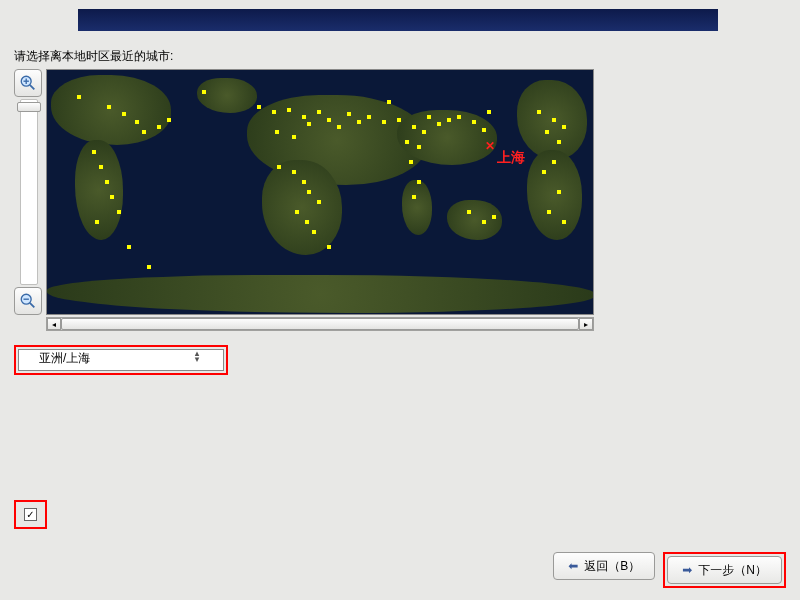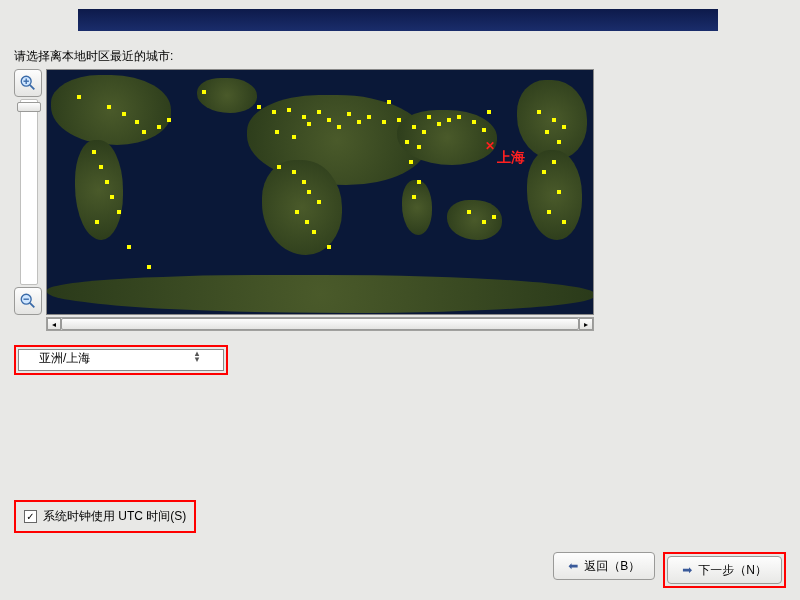--- a/index.html
+++ b/index.html
@@ -172,21 +172,20 @@
       <span class="combo-arrows">▴<br>▾</span>
     </div>
   </div>
 </div>
 
 <div class="utc-wrap">
   <label class="utc-check">
     <span class="checkbox-box">
         <span id="utc-check-mark">✓</span>
       </span>
-    <span>系统时钟使用 UTC 时间(S)</span>
   </label>
 </div>
 
 <div class="nav-buttons">
   <button class="nav-btn">
     <span class="arrow-icon">⬅</span>
     <span>返回（B）</span>
   </button>
   <span class="next-wrap">
     <button class="nav-btn">

